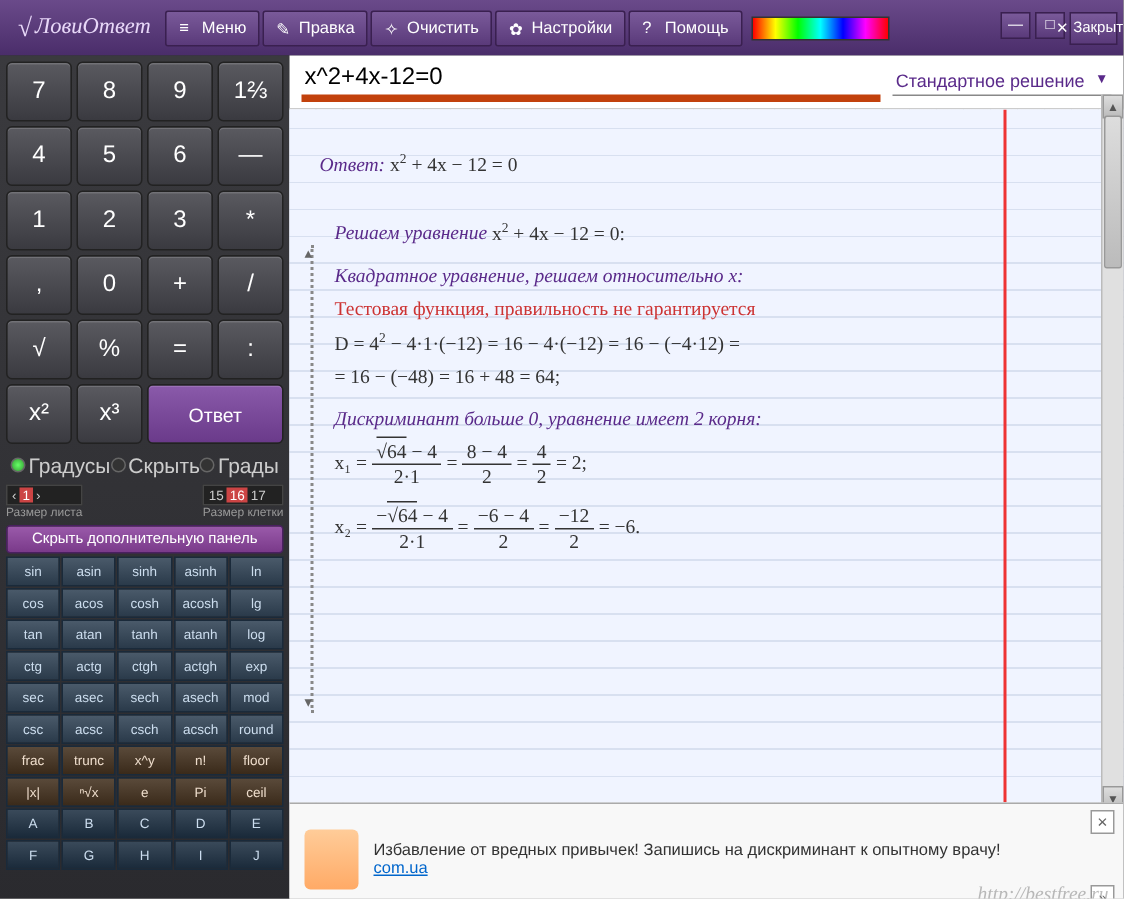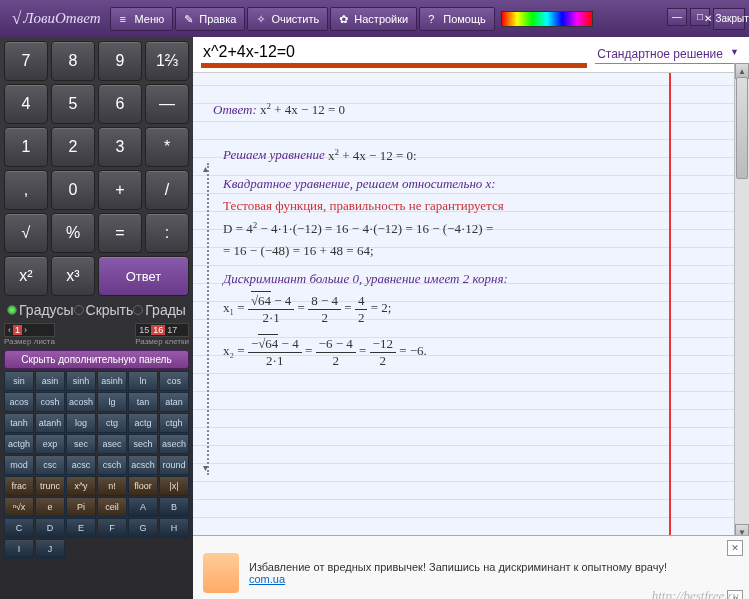--- a/index.html
+++ b/index.html
@@ -19,21 +19,21 @@
 .key.ans{background:linear-gradient(#8a5aaa,#6a3a8a);font-size:13px}
 .radios{display:flex;justify-content:center;padding:3px 0;font-size:14px;color:#ccc}
 .radio{display:flex;align-items:center;gap:2px}
 .radio-dot{width:8px;height:8px;border-radius:50%;border:1px solid #666;background:#333}
 .radio-dot.on{background:radial-gradient(#6f6,#393)}
 .sizerow{display:flex;justify-content:space-between;padding:2px 0;font-size:8px;color:#999;align-items:center}
 .spinbox{display:flex;align-items:center;background:#222;border:1px solid #444;padding:1px}
 .spinbox span{padding:0 2px;font-size:9px;color:#ccc}
 .spinbox .cur{background:#c44;color:#fff}
 .hidebtn{background:linear-gradient(#9a5aaa,#7a3a8a);border:1px solid #4a2060;color:#fff;font-size:10px;padding:3px;border-radius:3px;margin:2px 0;cursor:pointer;text-align:center}
-.fngrid{display:grid;grid-template-columns:repeat(6,1fr);gap:1px}
+.fngrid{display:grid;grid-template-columns:repeat(5,1fr);gap:1px}
 .fnkey{background:linear-gradient(#4a5a6a,#2a3a4a);border:1px solid #1a2a3a;color:#cde;font-size:9px;height:18px;display:flex;align-items:center;justify-content:center;cursor:pointer}
 .fnkey.alt{background:linear-gradient(#5a4a3a,#3a2a1a);color:#edc}
 .fnkey.alt2{background:linear-gradient(#3a4a5a,#1a2a3a)}
 .content{flex:1;background:#fff;display:flex;flex-direction:column;position:relative}
 .inputbar{display:flex;padding:4px 8px;align-items:center;border-bottom:1px solid #ccc;gap:8px}
 .exprinput{flex:1;border:none;border-bottom:5px solid #c2410c;font-family:Liberation Sans, sans-serif;font-size:16px;padding:2px;outline:none}
 .modesel{border:none;border-bottom:1px solid #888;background:transparent;color:#5a2a8a;font-size:12px;padding:2px 18px 2px 2px;cursor:pointer;position:relative}
 .modesel::after{content:"▼";position:absolute;right:2px;font-size:9px;color:#5a2a8a}
 .sheet{flex:1;background:repeating-linear-gradient(0deg,#f0f4ff 0,#f0f4ff 17px,#d8e0f0 17px,#d8e0f0 18px),repeating-linear-gradient(90deg,#f0f4ff 0,#f0f4ff 17px,#d8e0f0 17px,#d8e0f0 18px);position:relative;padding:14px 20px;overflow:hidden;font-family:Georgia,'Times New Roman',serif;font-style:italic;font-size:13px;color:#333}
 .margin-line{position:absolute;top:0;bottom:0;right:78px;width:2px;background:#e33}

